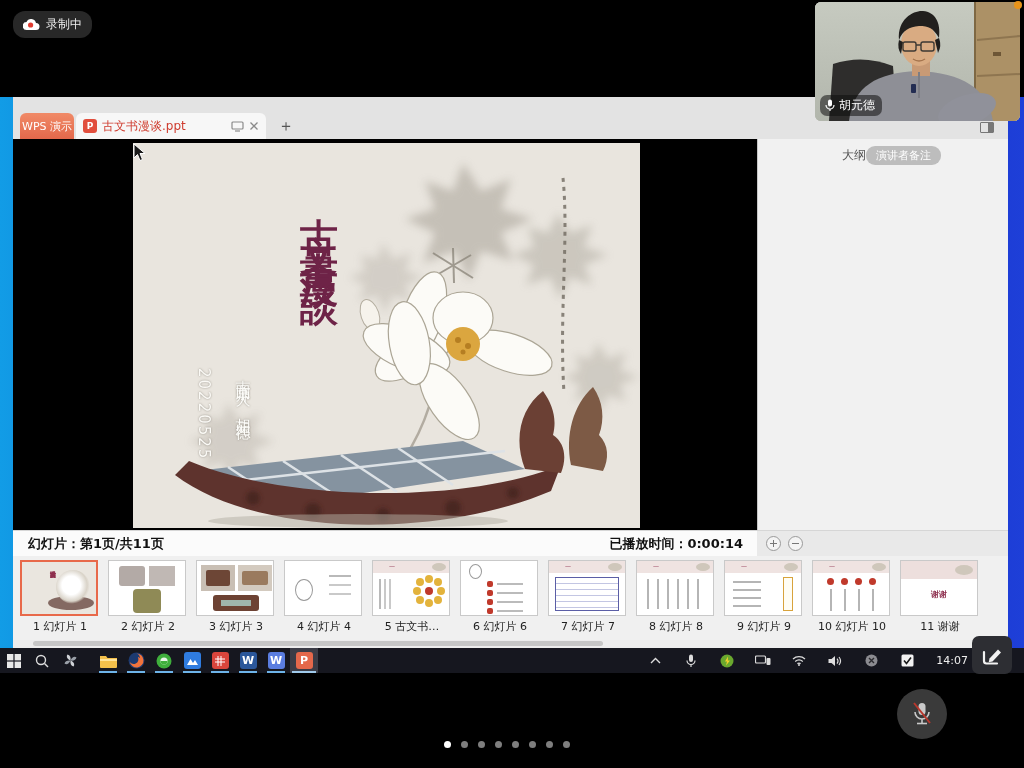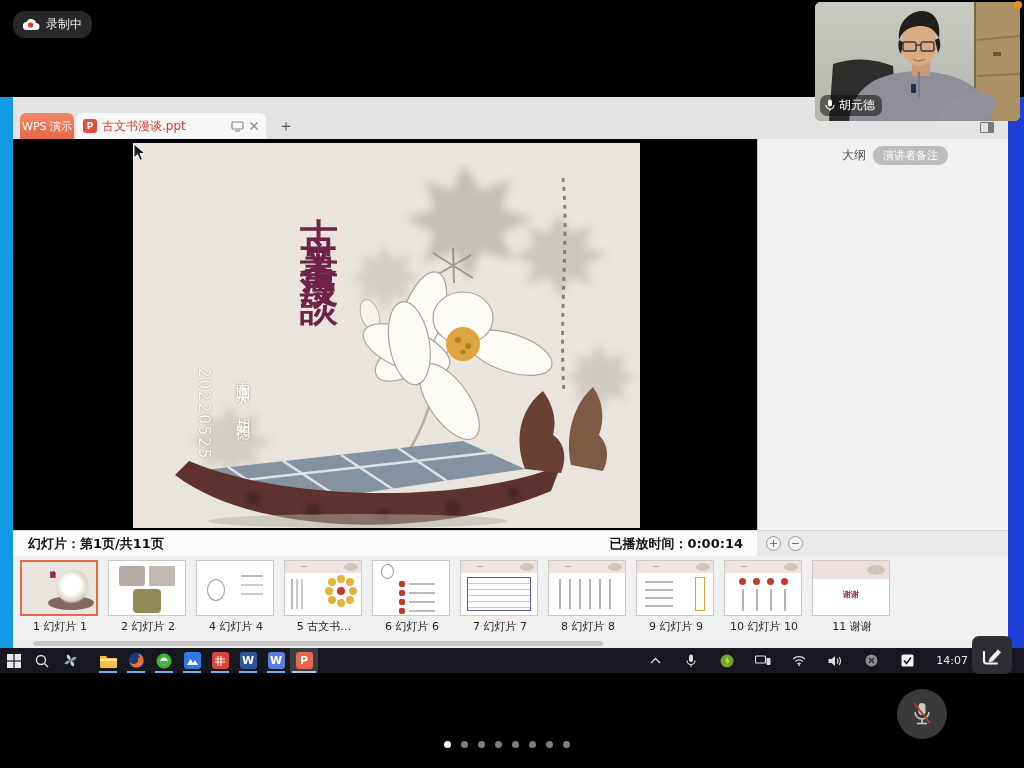--- a/index.html
+++ b/index.html
@@ -52,21 +52,21 @@
   .slide-title { position:absolute; left:160px; top:45px; height:300px; color:#6e2347;
     font-family:"DejaVu Serif","Liberation Serif",serif; font-weight:bold; font-size:38px; letter-spacing:17px; }
   .slide-credit { position:absolute; left:100px; top:225px; height:150px; color:#fdfdfa;
     font-size:15px; letter-spacing:4px; text-shadow:0 0 2px rgba(120,115,105,.8); }
   .slide-date { position:absolute; left:62px; top:225px; height:130px; color:#fbfaf6;
     font-size:15px; writing-mode:vertical-rl; letter-spacing:2px; text-shadow:0 0 2px rgba(120,115,105,.8); }
   .cursor { position:absolute; left:241px; top:305px; }
 
   
   .panel { width:251px; height:100%; background:#f1f1f1; border-left:1px solid #c6c6c6; position:relative; }
-  .panel-head { display:flex; align-items:center; gap:7px; padding:7px 0 0 84px; }
+  .panel-head { display:flex; align-items:center; gap:0; padding:7px 0 0 84px; }
   .outline-lbl { color:#555; font-size:12px; }
   .notes-pill { background:#bdbdbd; color:#fff; font-size:11px; border-radius:9px; padding:2px 10px; }
   .note-line { display:flex; align-items:center; gap:6px; padding:9px 0 0 8px; }
   .note-ico { width:14px; height:12px; border:1px solid #8a8a8a; border-radius:2px; position:relative; }
   .note-ico::after { content:""; position:absolute; left:2px; top:3px; width:8px; height:1px;
     background:#8a8a8a; box-shadow:0 3px 0 #8a8a8a; }
   .note-line span { color:#5a5a5a; font-size:12px; }
 
   
   .statusbar { position:absolute; left:0; top:433px; width:100%; height:26px; display:flex; }
@@ -312,20 +312,28 @@
     </div>
     <div class="thumb">
       <div class="box art2">
           <div class="r1"></div>
           <div class="r2"></div>
           <div class="r3"></div>
         </div>
       <div class="lbl">2 幻灯片 2</div>
     </div>
     <div class="thumb">
+      <div class="box art3">
+          <div class="r1"></div>
+          <div class="r2"></div>
+          <div class="r3"></div>
+        </div>
+      <div class="lbl">3 幻灯片 3</div>
+    </div>
+    <div class="thumb">
       <div class="box art4">
           <div class="c"></div>
           <div class="l"></div>
         </div>
       <div class="lbl">4 幻灯片 4</div>
     </div>
     <div class="thumb">
       <div class="box art5">
           <div class="pinkhead"></div>
           <div class="tx"></div>

